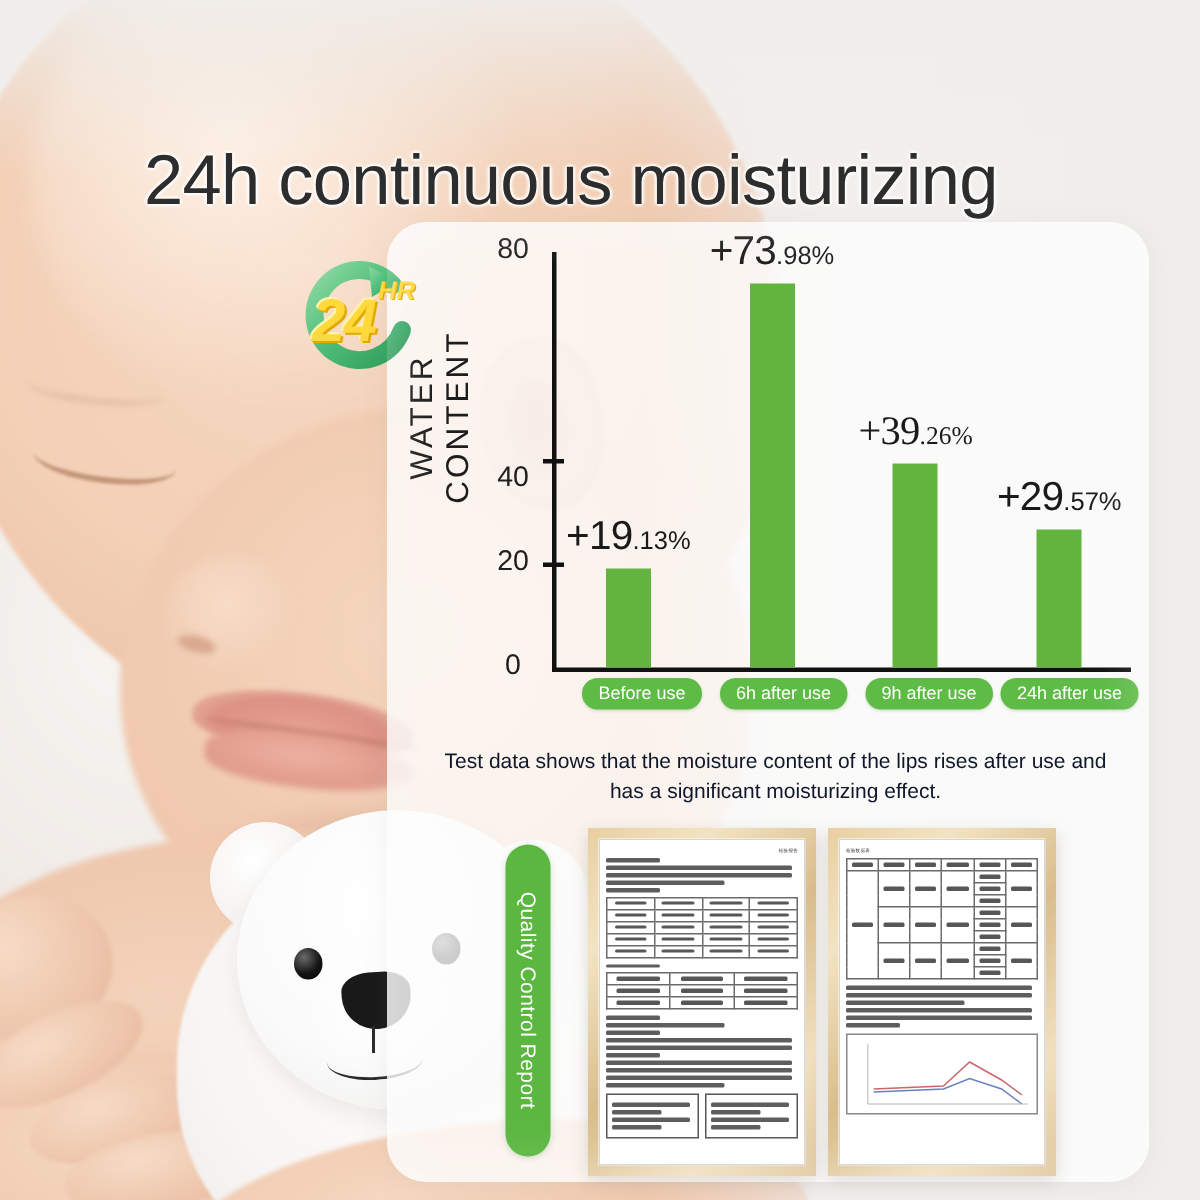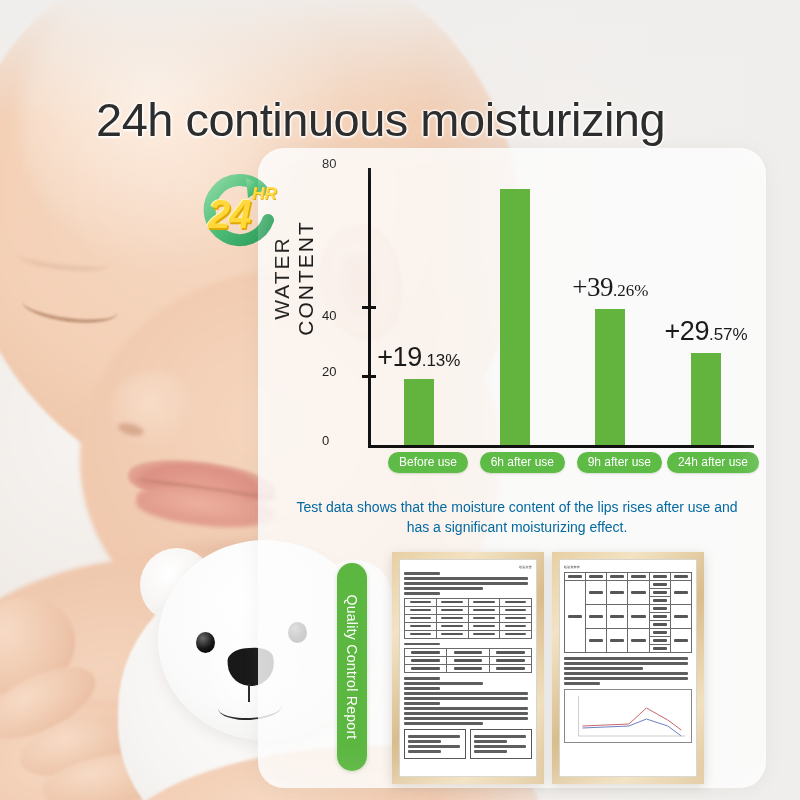--- a/index.html
+++ b/index.html
@@ -361,22 +361,22 @@
     color: #1d1d1d;
     transform: rotate(-90deg);
     transform-origin: 50% 50%;
     margin-left: -72px;
     margin-top: 46px;
   }
   .y-tick-label {
     position: absolute;
     right: 0;
     width: 40px;
-    text-align: left;
-    font-size: 13px;
+    text-align: center;
+    font-size: 19px;
     color: #1f1f1f;
   }
   #y-ticks {
     position: absolute;
     left: 42px; top: 0;
     width: 42px; height: 280px;
   }
   #axis-v {
     position: absolute;
     left: 90px; top: 0;
@@ -453,21 +453,21 @@
   }
 
   
   #caption {
     position: absolute;
     left: 292px; top: 497px;
     width: 450px;
     text-align: center;
     font-size: 14px;
     line-height: 1.45;
-    color: #0369a1;
+    color: #0f172a;
   }
 
   
   #qc-tab {
     position: absolute;
     left: 337px; top: 563px;
     width: 30px; height: 208px;
     background: #5cb741;
     border-radius: 15px;
     box-shadow: 0 1px 4px rgba(90,140,70,.28);
@@ -640,20 +640,21 @@
       </div>
     <div id="axis-v"></div>
     <div id="axis-h"></div>
     <div id="plot">
         <div class="bar-slot" style="left: 0%;">
           <div class="bar" title="Before use" style="height: 66.2376px; background: rgb(98, 180, 62);"></div>
           <div class="bar-label" style="bottom: 72.2376px;"><span class="big">+19</span><span class="small">.13%</span></div>
         </div>
         <div class="bar-slot" style="left: 25%;">
           <div class="bar" title="6h after use" style="height: 256.156px; background: rgb(98, 180, 62);"></div>
+          <div class="bar-label" style="bottom: 262.156px;"><span class="big">+73</span><span class="small">.98%</span></div>
         </div>
         <div class="bar-slot" style="left: 50%;">
           <div class="bar" title="9h after use" style="height: 135.938px; background: rgb(98, 180, 62);"></div>
           <div class="bar-label" style="bottom: 141.938px; font-family: Liberation Serif, serif;"><span class="big">+39</span><span class="small">.26%</span></div>
         </div>
         <div class="bar-slot" style="left: 75%;">
           <div class="bar" title="24h after use" style="height: 91.9986px; background: rgb(98, 180, 62);"></div>
           <div class="bar-label" style="bottom: 97.9986px;"><span class="big">+29</span><span class="small">.57%</span></div>
         </div>
       </div>

